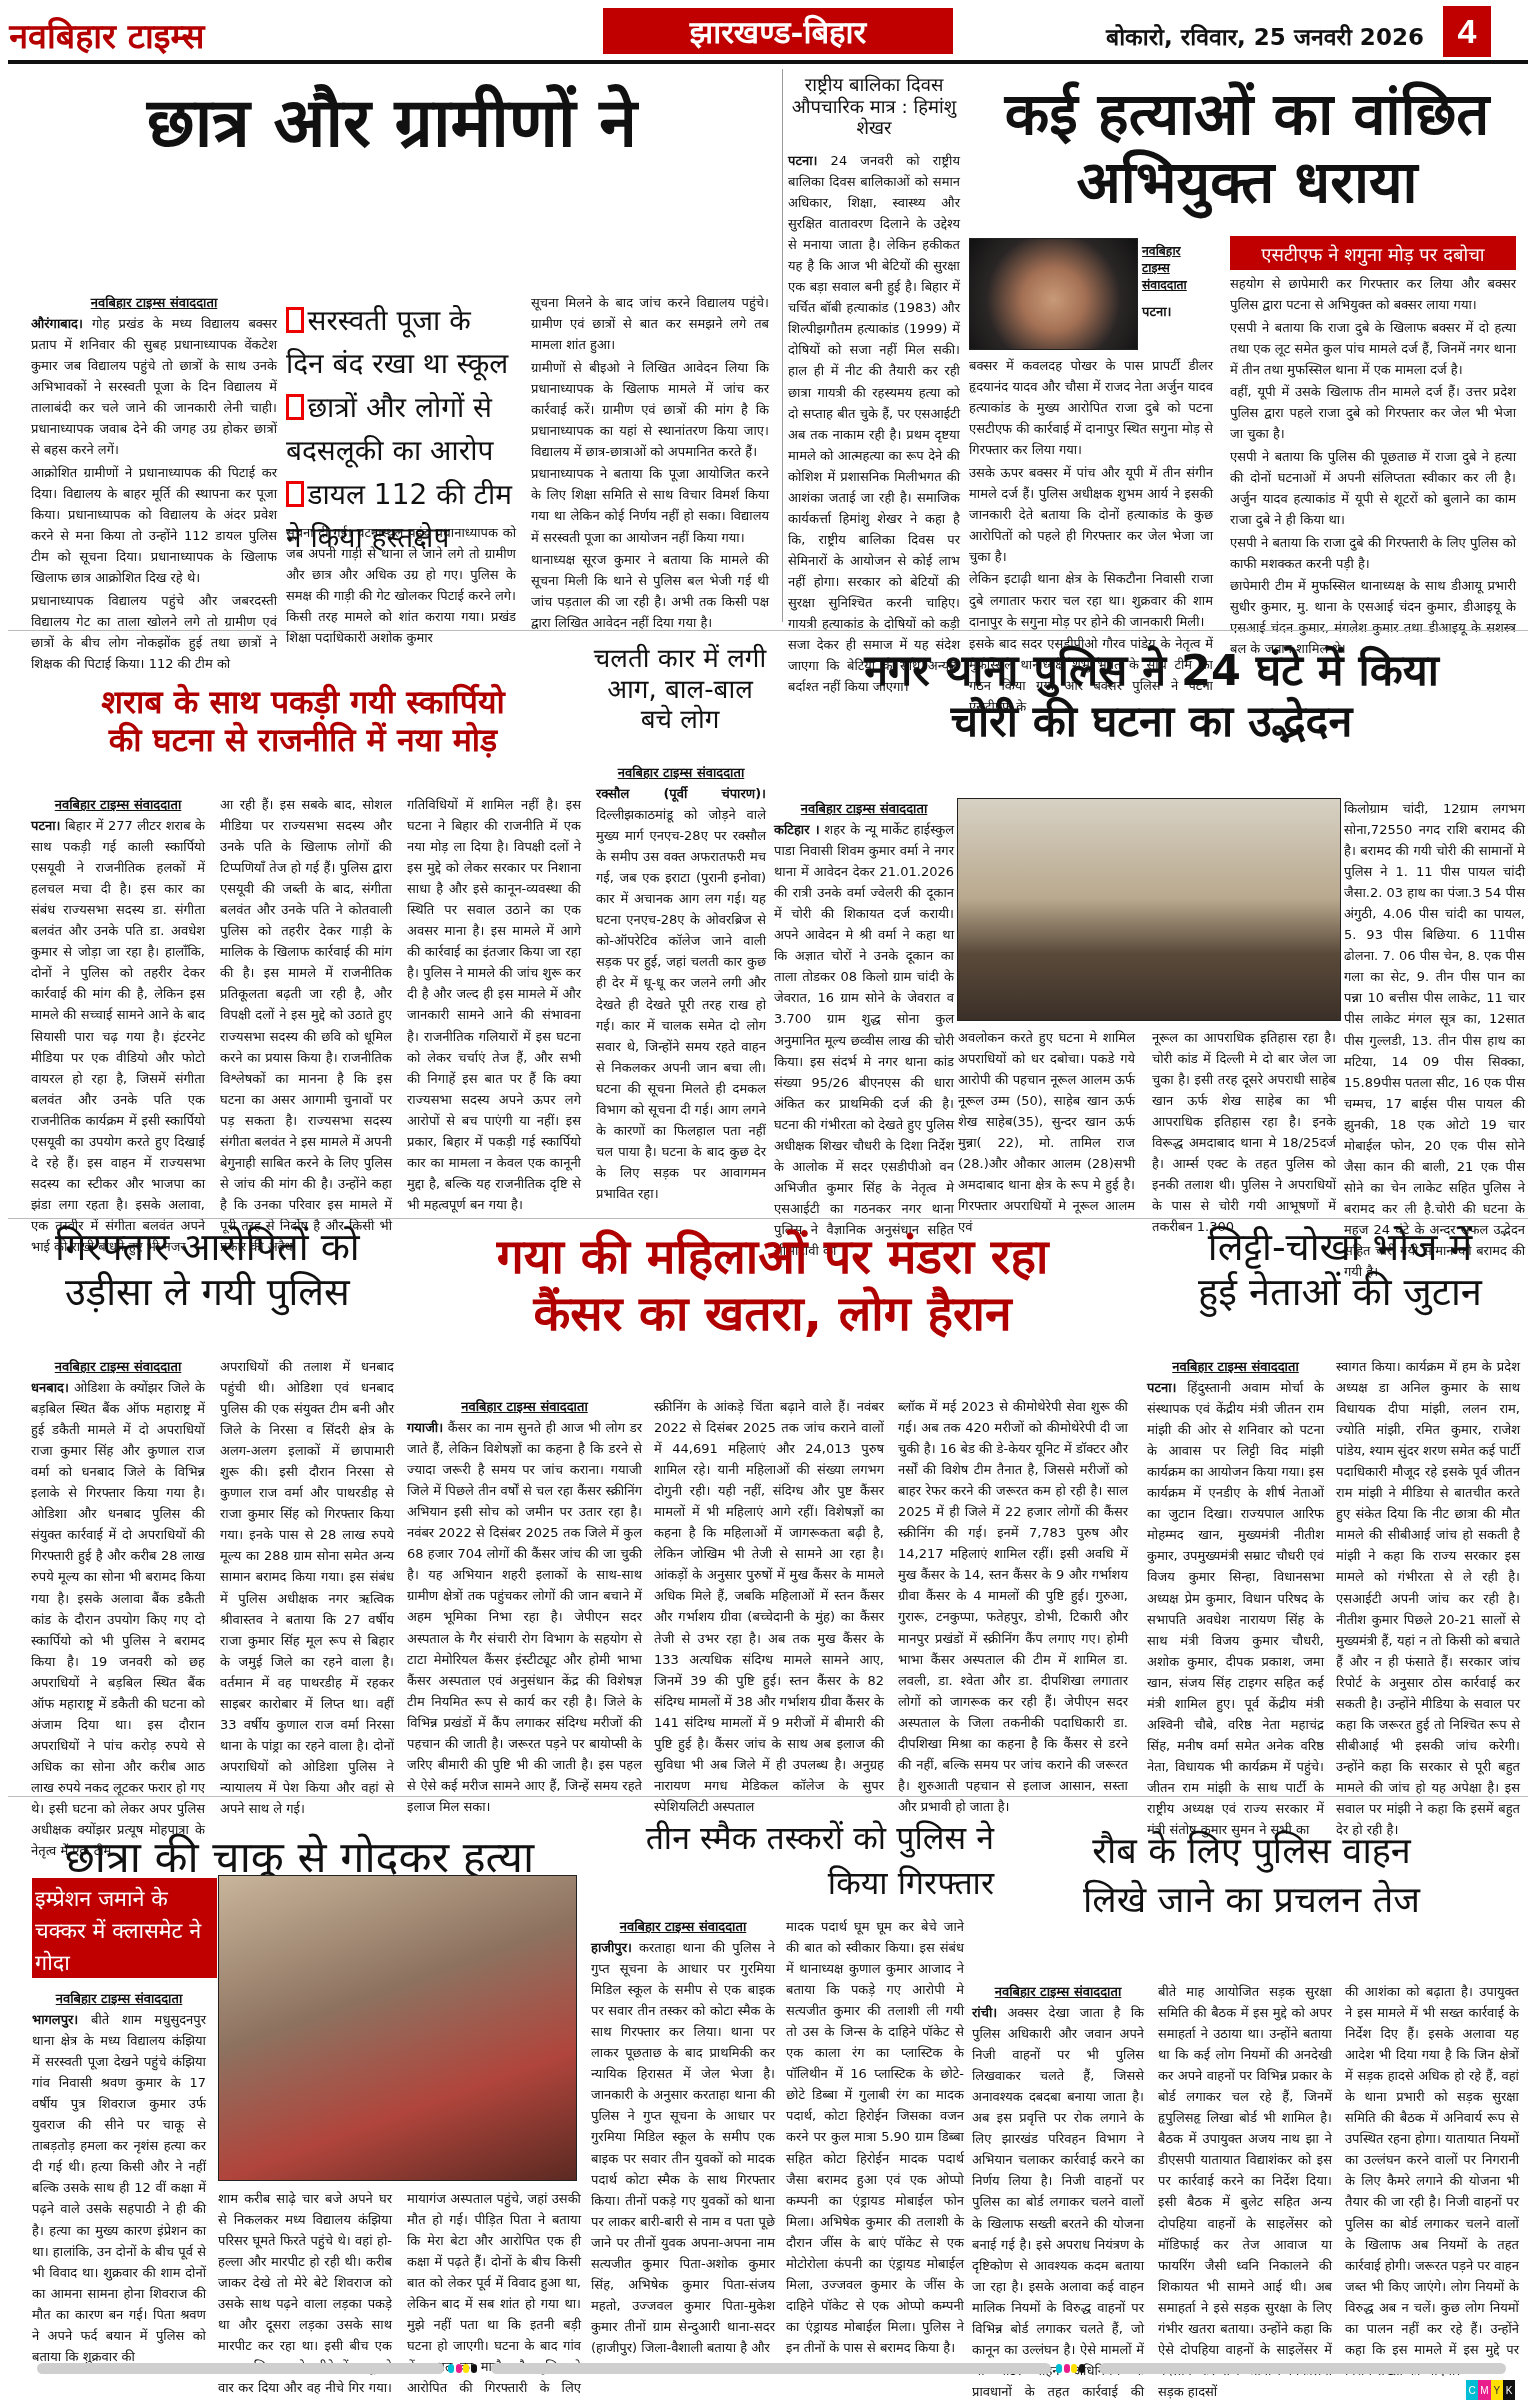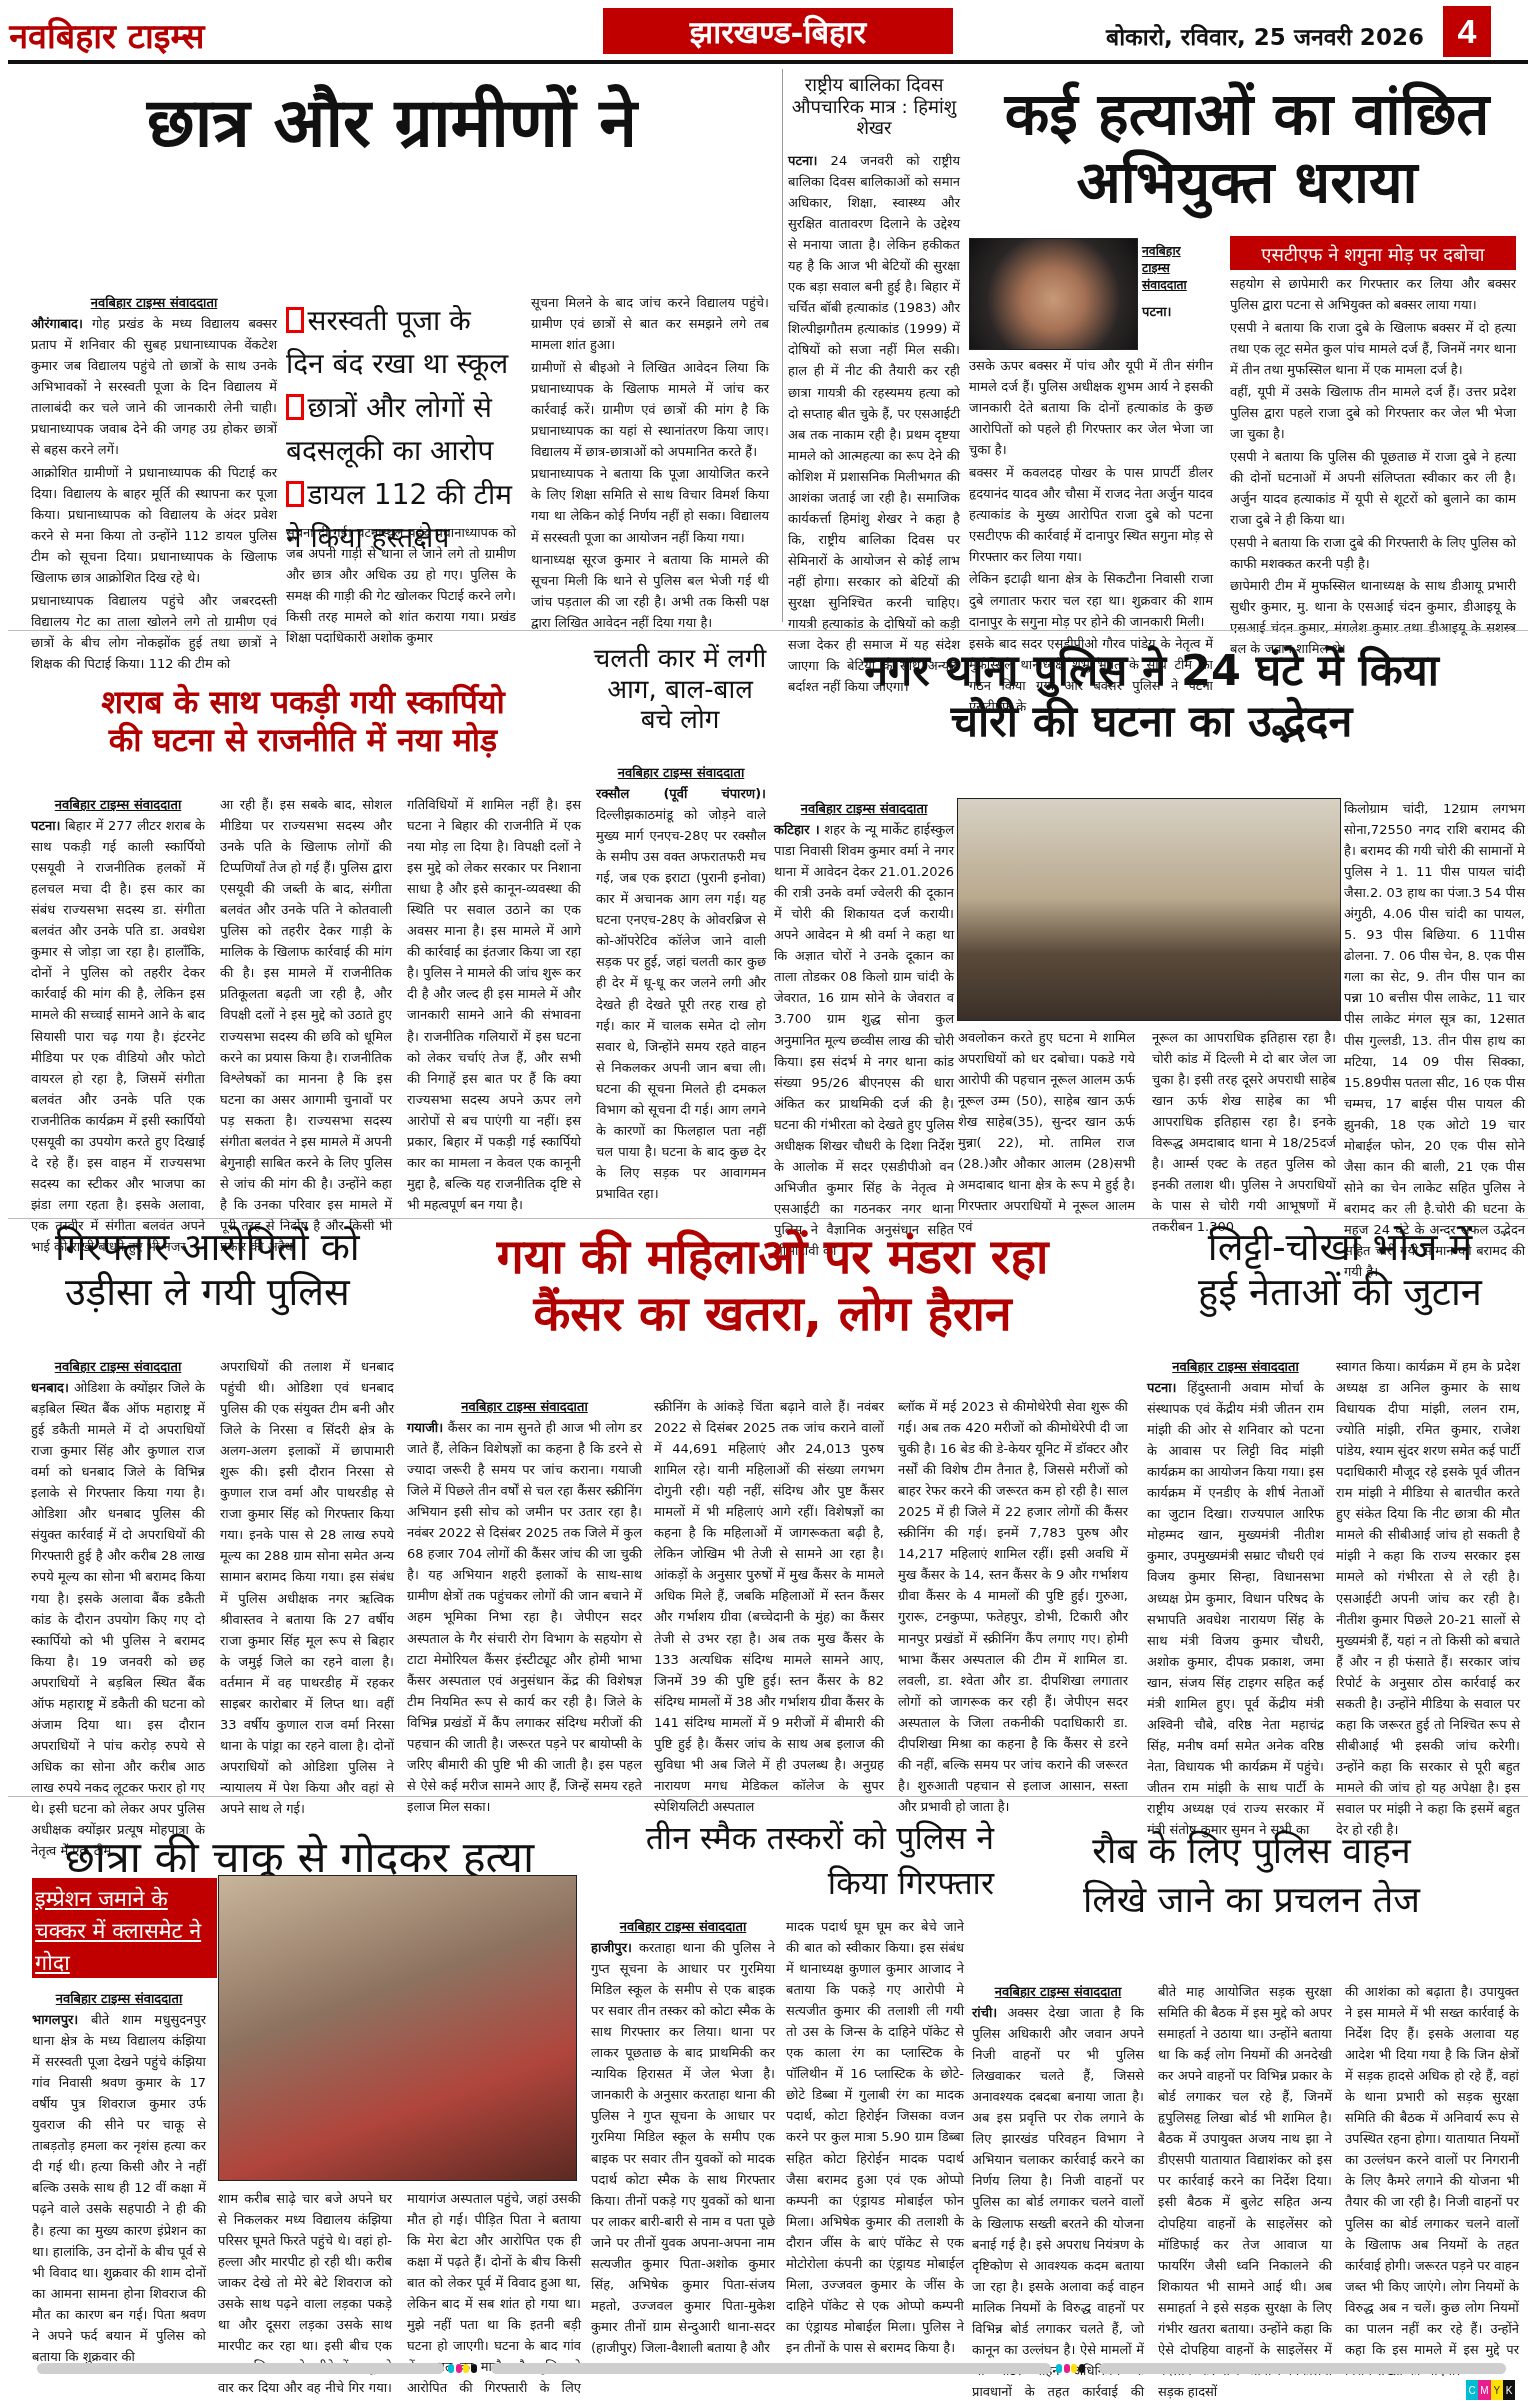--- a/index.html
+++ b/index.html
@@ -75,22 +75,22 @@
 <div class="abs photo photo-hands" style="left:969px;top:238px;width:169px;height:112px;"></div>
 <div class="abs" style="left:1142px;top:243px;width:61px;font-size:12.3px;line-height:1.4;font-weight:bold;text-decoration:underline;">
   <div>नवबिहार</div>
   <div>टाइम्स</div>
   <div>संवाददाता</div>
 </div>
 <div class="abs col" style="left:1142px;top:301px;width:69px;">
   <span class="place">पटना।</span>
 </div>
 <div class="abs col" style="left:969px;top:355px;width:244px;">
+  <p> बक्सर में कवलदह पोखर के पास प्रापर्टी डीलर हृदयानंद यादव और चौसा में राजद नेता अर्जुन यादव हत्याकांड के मुख्य आरोपित राजा दुबे को पटना एसटीएफ की कार्रवाई में दानापुर स्थित सगुना मोड़ से गिरफ्तार कर लिया गया।</p>
   <p>उसके ऊपर बक्सर में पांच और यूपी में तीन संगीन मामले दर्ज हैं। पुलिस अधीक्षक शुभम आर्य ने इसकी जानकारी देते बताया कि दोनों हत्याकांड के कुछ आरोपितों को पहले ही गिरफ्तार कर जेल भेजा जा चुका है।</p>
-  <p> बक्सर में कवलदह पोखर के पास प्रापर्टी डीलर हृदयानंद यादव और चौसा में राजद नेता अर्जुन यादव हत्याकांड के मुख्य आरोपित राजा दुबे को पटना एसटीएफ की कार्रवाई में दानापुर स्थित सगुना मोड़ से गिरफ्तार कर लिया गया।</p>
   <p>लेकिन इटाढ़ी थाना क्षेत्र के सिकटौना निवासी राजा दुबे लगातार फरार चल रहा था। शुक्रवार की शाम दानापुर के सगुना मोड़ पर होने की जानकारी मिली।</p>
   <p>इसके बाद सदर एसडीपीओ गौरव पांडेय के नेतृत्व में मुफस्सिल थानाध्यक्ष शंभु भगत के साथ टीम का गठन किया गया और बक्सर पुलिस ने पटना एसटीएफ के</p>
 </div>
 <div class="abs redbar" style="left:1230px;top:236px;width:286px;font-size:18.4px;">एसटीएफ ने शगुना मोड़ पर दबोचा</div>
 <div class="abs col" style="left:1230px;top:273px;width:286px;">
   <p>सहयोग से छापेमारी कर गिरफ्तार कर लिया और बक्सर पुलिस द्वारा पटना से अभियुक्त को बक्सर लाया गया।</p>
   <p>एसपी ने बताया कि राजा दुबे के खिलाफ बक्सर में दो हत्या तथा एक लूट समेत कुल पांच मामले दर्ज हैं, जिनमें नगर थाना में तीन तथा मुफस्सिल थाना में एक मामला दर्ज है।</p>
   <p>वहीं, यूपी में उसके खिलाफ तीन मामले दर्ज हैं। उत्तर प्रदेश पुलिस द्वारा पहले राजा दुबे को गिरफ्तार कर जेल भी भेजा जा चुका है।</p>
   <p>एसपी ने बताया कि पुलिस की पूछताछ में राजा दुबे ने हत्या की दोनों घटनाओं में अपनी संलिप्तता स्वीकार कर ली है। अर्जुन यादव हत्याकांड में यूपी से शूटरों को बुलाने का काम राजा दुबे ने ही किया था।</p>
   <p>एसपी ने बताया कि राजा दुबे की गिरफ्तारी के लिए पुलिस को काफी मशक्कत करनी पड़ी है।</p>
@@ -158,21 +158,21 @@
 </div>
 <div class="abs col" style="left:1147px;top:1356px;width:177px;">
   <span class="byline">नवबिहार टाइम्स संवाददाता</span>
   <div><span class="place">पटना।</span> हिंदुस्तानी अवाम मोर्चा के संस्थापक एवं केंद्रीय मंत्री जीतन राम मांझी की ओर से शनिवार को पटना के आवास पर लिट्टी विद मांझी कार्यक्रम का आयोजन किया गया। इस कार्यक्रम में एनडीए के शीर्ष नेताओं का जुटान दिखा। राज्यपाल आरिफ मोहम्मद खान, मुख्यमंत्री नीतीश कुमार, उपमुख्यमंत्री सम्राट चौधरी एवं विजय कुमार सिन्हा, विधानसभा अध्यक्ष प्रेम कुमार, विधान परिषद के सभापति अवधेश नारायण सिंह के साथ मंत्री विजय कुमार चौधरी, अशोक कुमार, दीपक प्रकाश, जमा खान, संजय सिंह टाइगर सहित कई मंत्री शामिल हुए। पूर्व केंद्रीय मंत्री अश्विनी चौबे, वरिष्ठ नेता महाचंद्र सिंह, मनीष वर्मा समेत अनेक वरिष्ठ नेता, विधायक भी कार्यक्रम में पहुंचे। जीतन राम मांझी के साथ पार्टी के राष्ट्रीय अध्यक्ष एवं राज्य सरकार में मंत्री संतोष कुमार सुमन ने सभी का</div>
 </div>
 <div class="abs col" style="left:1336px;top:1356px;width:184px;">स्वागत किया। कार्यक्रम में हम के प्रदेश अध्यक्ष डा अनिल कुमार के साथ विधायक दीपा मांझी, ललन राम, ज्योति मांझी, रमित कुमार, राजेश पांडेय, श्याम सुंदर शरण समेत कई पार्टी पदाधिकारी मौजूद रहे इसके पूर्व जीतन राम मांझी ने मीडिया से बातचीत करते हुए संकेत दिया कि नीट छात्रा की मौत मामले की सीबीआई जांच हो सकती है मांझी ने कहा कि राज्य सरकार इस मामले को गंभीरता से ले रही है। एसआईटी अपनी जांच कर रही है। नीतीश कुमार पिछले 20-21 सालों से मुख्यमंत्री हैं, यहां न तो किसी को बचाते हैं और न ही फंसाते हैं। सरकार जांच रिपोर्ट के अनुसार ठोस कार्रवाई कर सकती है। उन्होंने मीडिया के सवाल पर कहा कि जरूरत हुई तो निश्चित रूप से सीबीआई भी इसकी जांच करेगी। उन्होंने कहा कि सरकार से पूरी बहुत मामले की जांच हो यह अपेक्षा है। इस सवाल पर मांझी ने कहा कि इसमें बहुत देर हो रही है।</div>
 
 <div class="abs hsep" style="left:7.7px;top:1796px;width:1520px;height:0.8px;background:#bbb;"></div>
 
 <div class="abs hl" style="left:15.4px;top:1824px;width:568px;font-size:43px;font-weight:normal;margin-top:8px;">छात्रा की चाकू से गोदकर हत्या</div>
-<div class="abs redbar" style="left:32px;top:1878px;width:185px;height:100px;font-size:21.5px;line-height:1.5;text-align:left;text-decoration:underline;">इम्प्रेशन जमाने के चक्कर में क्लासमेट ने गोदा</div>
+<div class="abs redbar" style="left:32px;top:1878px;width:185px;height:100px;font-size:21.5px;line-height:1.5;text-align:left;">इम्प्रेशन जमाने के चक्कर में क्लासमेट ने गोदा</div>
 <div class="abs photo photo-grief" style="left:218px;top:1875px;width:359px;height:306px;"></div>
 <div class="abs col" style="left:32px;top:1988px;width:174px;">
   <span class="byline">नवबिहार टाइम्स संवाददाता</span>
   <div><span class="place">भागलपुर।</span> बीते शाम मधुसुदनपुर थाना क्षेत्र के मध्य विद्यालय कंझिया में सरस्वती पूजा देखने पहुंचे कंझिया गांव निवासी श्रवण कुमार के 17 वर्षीय पुत्र शिवराज कुमार उर्फ युवराज की सीने पर चाकू से ताबड़तोड़ हमला कर नृशंस हत्या कर दी गई थी। हत्या किसी और ने नहीं बल्कि उसके साथ ही 12 वीं कक्षा में पढ़ने वाले उसके सहपाठी ने ही की है। हत्या का मुख्य कारण इंप्रेशन का था। हालांकि, उन दोनों के बीच पूर्व से भी विवाद था। शुक्रवार की शाम दोनों का आमना सामना होना शिवराज की मौत का कारण बन गई। पिता श्रवण ने अपने फर्द बयान में पुलिस को बताया कि शुक्रवार की</div>
 </div>
 <div class="abs col" style="left:218px;top:2188px;width:174px;">शाम करीब साढ़े चार बजे अपने घर से निकलकर मध्य विद्यालय कंझिया परिसर घूमते फिरते पहुंचे थे। वहां हो-हल्ला और मारपीट हो रही थी। करीब जाकर देखे तो मेरे बेटे शिवराज को उसके साथ पढ़ने वाला लड़का पकड़े था और दूसरा लड़का उसके साथ मारपीट कर रहा था। इसी बीच एक लड़का शिवराज के सीने में चाकू से वार कर दिया और वह नीचे गिर गया। हम उसे पकड़ने दौड़े तो आरोपित हाथ में चाकू घुमाते भाग निकला। हम गमछा लपेटकर शिवराज को लेकर</div>
 <div class="abs col" style="left:407px;top:2188px;width:174px;">मायागंज अस्पताल पहुंचे, जहां उसकी मौत हो गई। पीड़ित पिता ने बताया कि मेरा बेटा और आरोपित एक ही कक्षा में पढ़ते हैं। दोनों के बीच किसी बात को लेकर पूर्व में विवाद हुआ था, लेकिन बाद में सब शांत हो गया था। मुझे नहीं पता था कि इतनी बड़ी घटना हो जाएगी। घटना के बाद गांव में दहशत का माहौल है। पुलिस ने आरोपित की गिरफ्तारी के लिए छापेमारी शुरू कर दी है। आरोपित के परिजनों ने बताया कि अगर पुलिस समय पर पहुंच जाती तो शायद घटना टल जाती। अगर वक्त पर इलाज होता तो उसके साथ भी कोई अनहोनी हो सकती है।</div>
 
 <div class="abs hl" style="left:618px;top:1816px;width:376px;font-size:32px;font-weight:normal;line-height:1.4;text-align:right;">तीन स्मैक तस्करों को पुलिस ने किया गिरफ्तार</div>
 <div class="abs col" style="left:591px;top:1916px;width:184px;">

